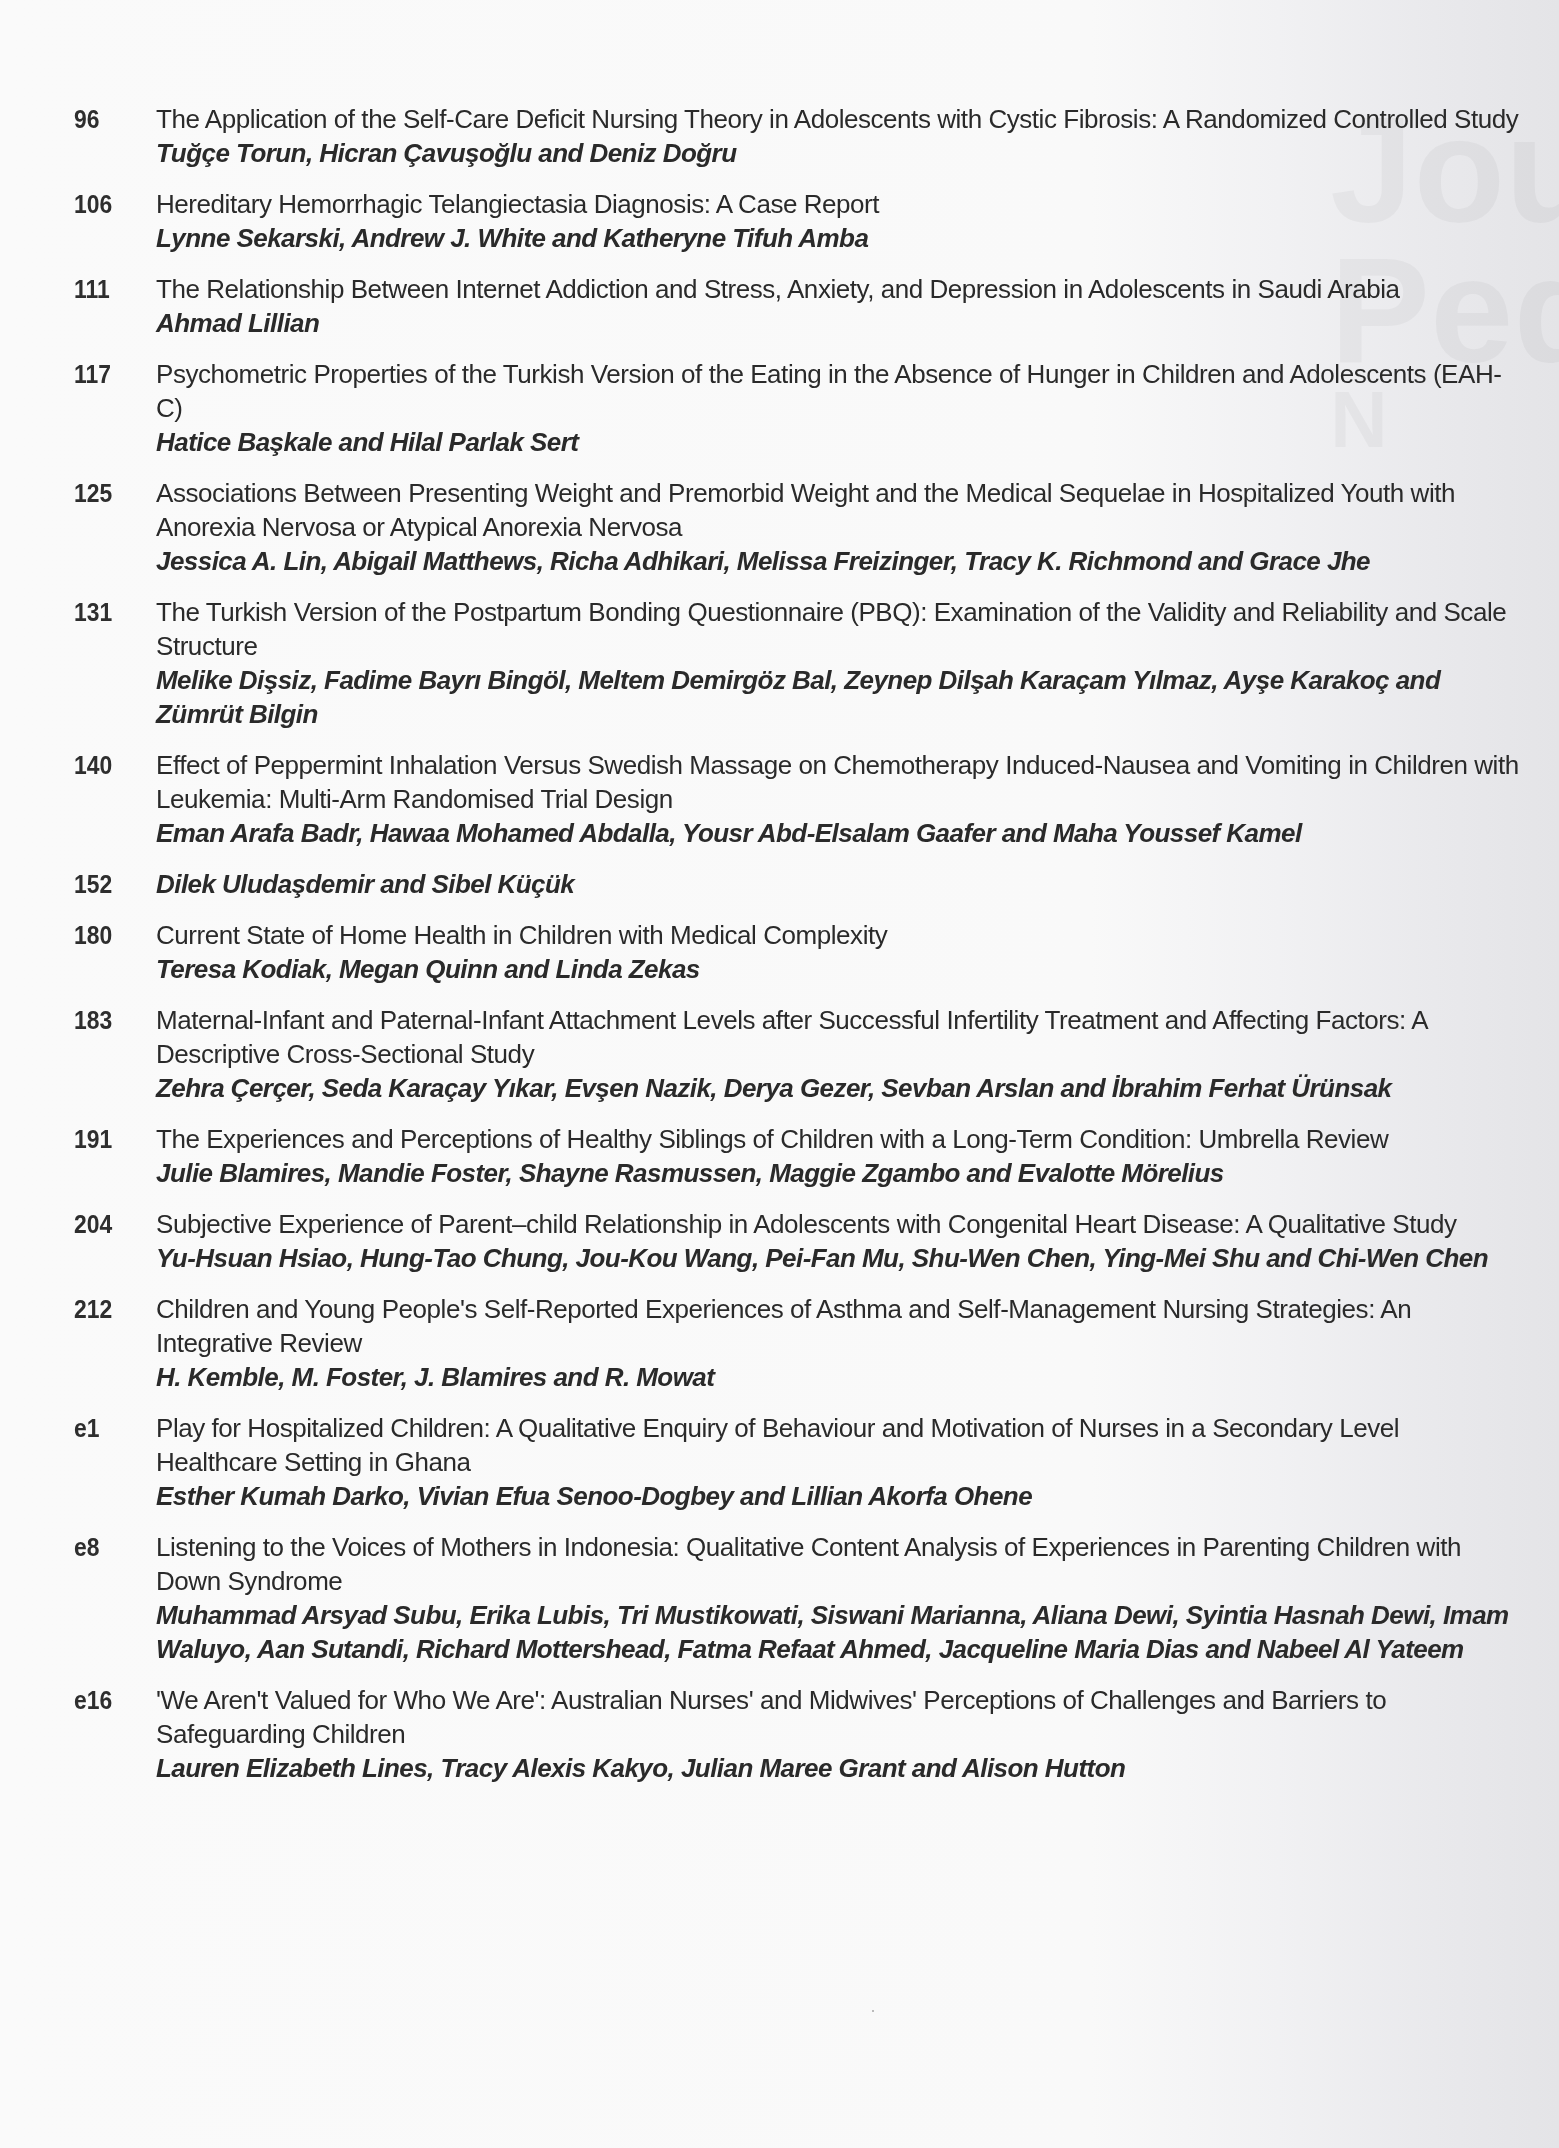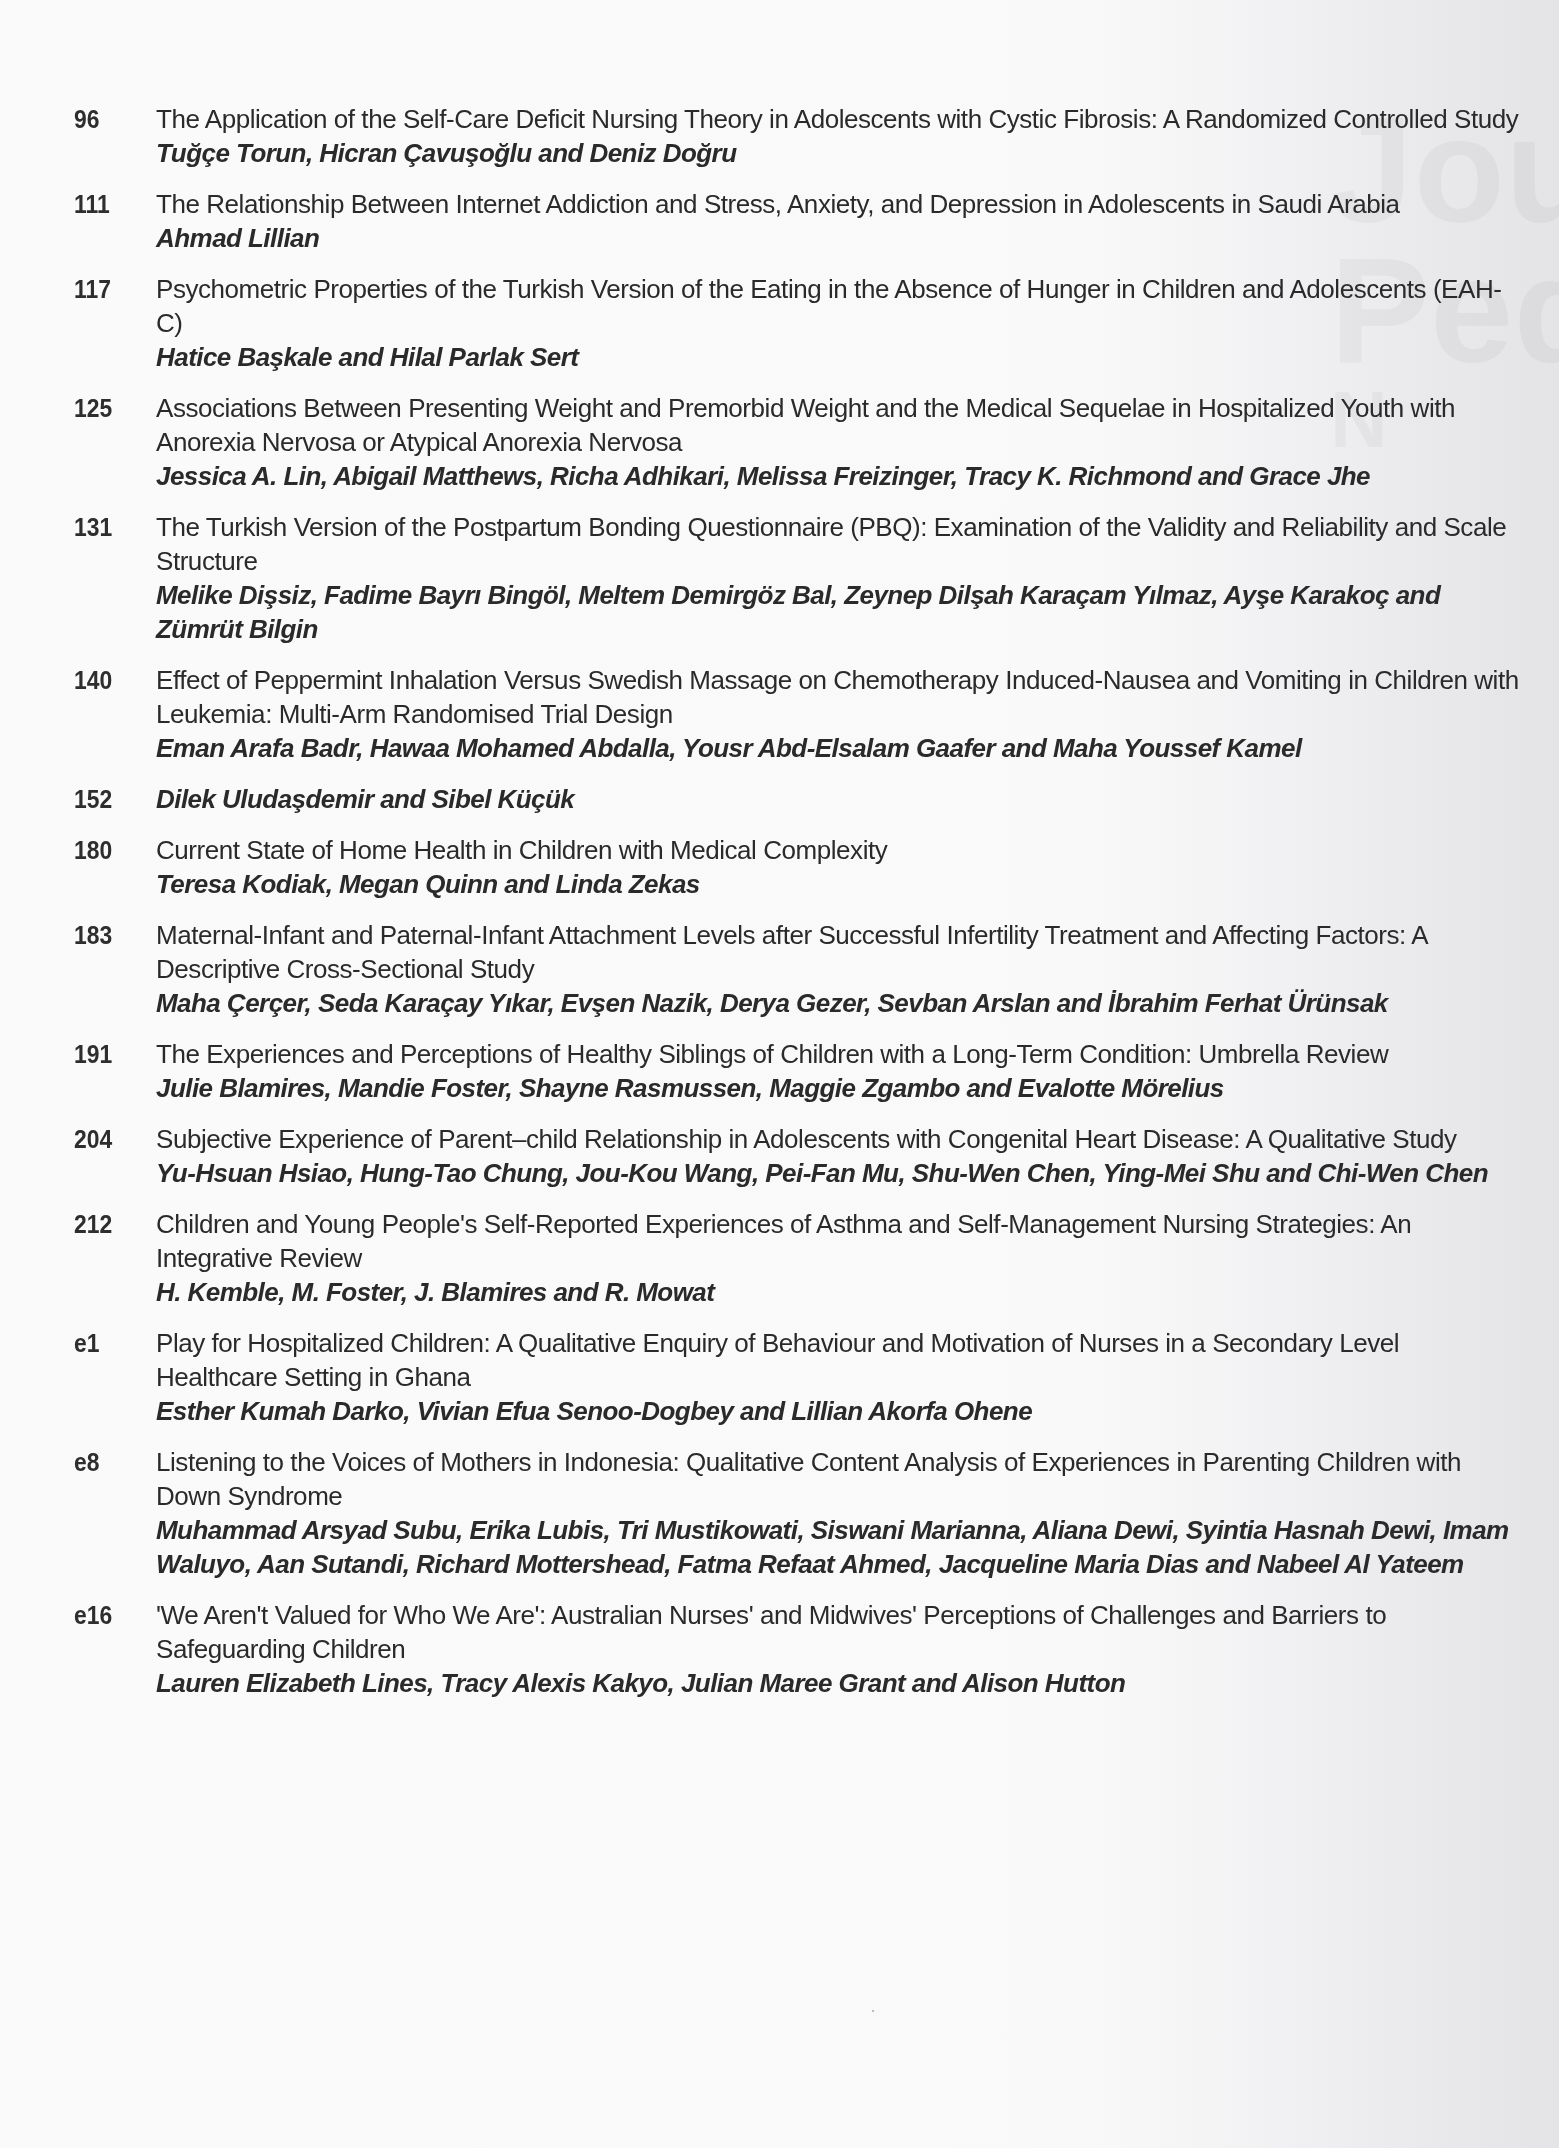--- a/index.html
+++ b/index.html
@@ -79,20 +79,27 @@
 
 <div class="toc">
   <div class="entry">
     <div class="num">96</div>
     <div class="body">
       <div class="title">The Application of the Self-Care Deficit Nursing Theory in Adolescents with Cystic Fibrosis: A Randomized Controlled Study</div>
       <div class="authors">Tuğçe Torun, Hicran Çavuşoğlu and Deniz Doğru</div>
     </div>
   </div>
   <div class="entry">
+    <div class="num">106</div>
+    <div class="body">
+      <div class="title">Hereditary Hemorrhagic Telangiectasia Diagnosis: A Case Report</div>
+      <div class="authors">Lynne Sekarski, Andrew J. White and Katheryne Tifuh Amba</div>
+    </div>
+  </div>
+  <div class="entry">
     <div class="num">111</div>
     <div class="body">
       <div class="title">The Relationship Between Internet Addiction and Stress, Anxiety, and Depression in Adolescents in Saudi Arabia</div>
       <div class="authors">Ahmad Lillian</div>
     </div>
   </div>
   <div class="entry">
     <div class="num">117</div>
     <div class="body">
       <div class="title">Psychometric Properties of the Turkish Version of the Eating in the Absence of Hunger in Children and Adolescents (EAH-C)</div>
@@ -130,21 +137,21 @@
     <div class="num">180</div>
     <div class="body">
       <div class="title">Current State of Home Health in Children with Medical Complexity</div>
       <div class="authors">Teresa Kodiak, Megan Quinn and Linda Zekas</div>
     </div>
   </div>
   <div class="entry">
     <div class="num">183</div>
     <div class="body">
       <div class="title">Maternal-Infant and Paternal-Infant Attachment Levels after Successful Infertility Treatment and Affecting Factors: A Descriptive Cross-Sectional Study</div>
-      <div class="authors">Maha Çerçer, Seda Karaçay Yıkar, Evşen Nazik, Derya Gezer, Sevban Arslan and İbrahim Ferhat Ürünsak</div>
+      <div class="authors">Zehra Çerçer, Seda Karaçay Yıkar, Evşen Nazik, Derya Gezer, Sevban Arslan and İbrahim Ferhat Ürünsak</div>
     </div>
   </div>
   <div class="entry">
     <div class="num">191</div>
     <div class="body">
       <div class="title">The Experiences and Perceptions of Healthy Siblings of Children with a Long-Term Condition: Umbrella Review</div>
       <div class="authors">Julie Blamires, Mandie Foster, Shayne Rasmussen, Maggie Zgambo and Evalotte Mörelius</div>
     </div>
   </div>
   <div class="entry">

